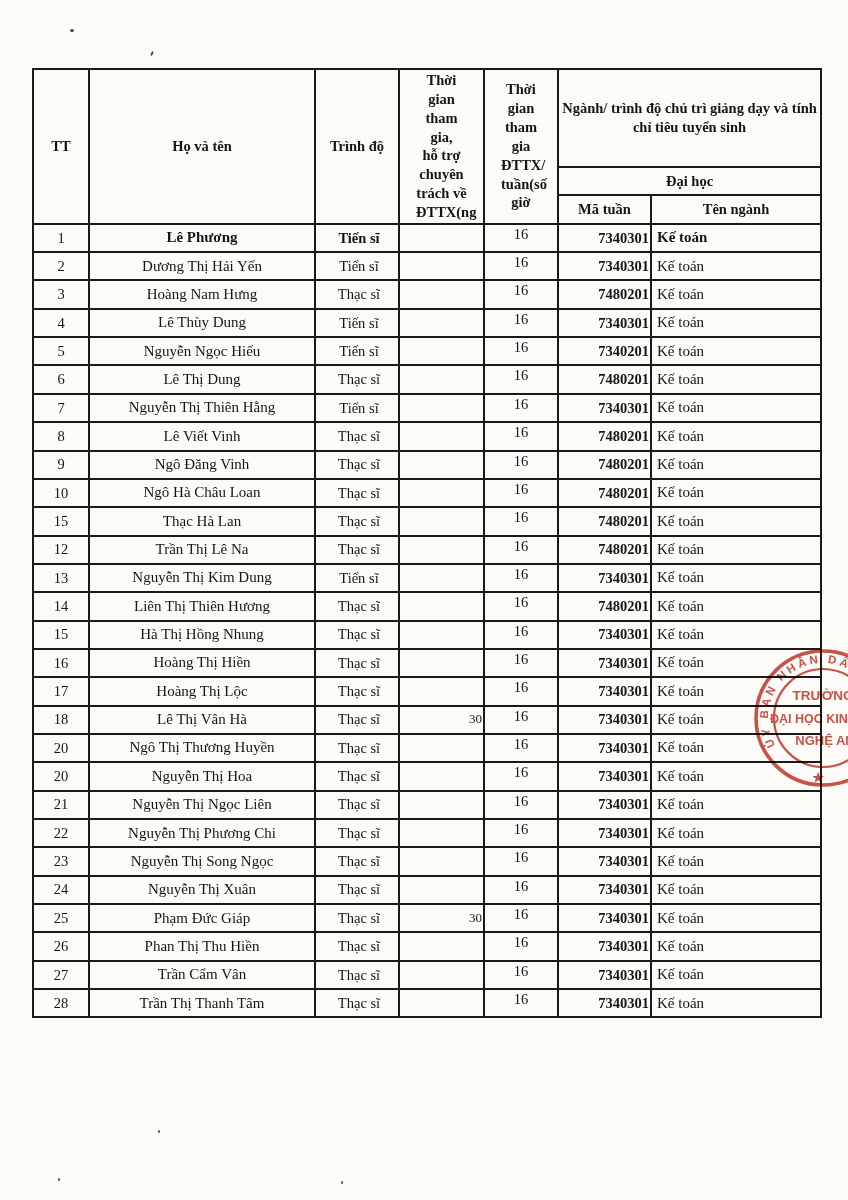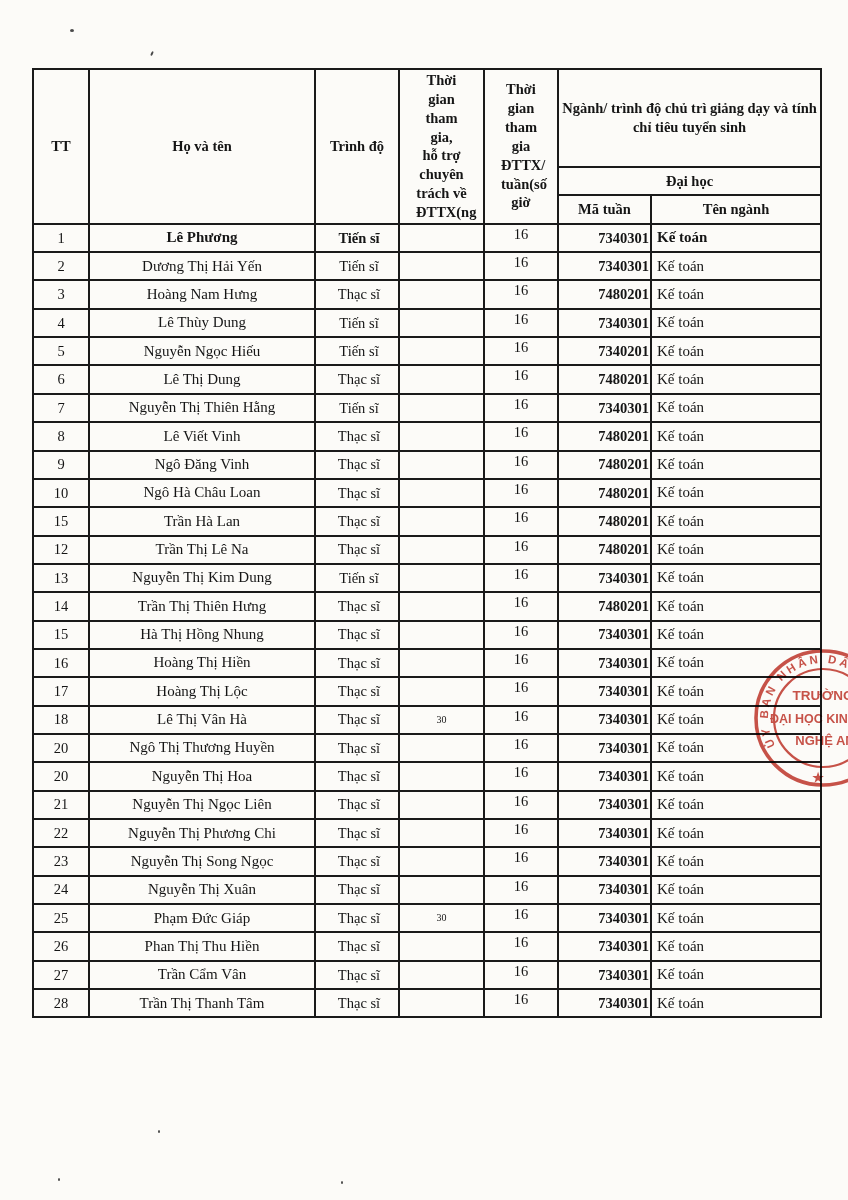--- a/index.html
+++ b/index.html
@@ -22,21 +22,21 @@
   }
   thead th.wrap-top { vertical-align:middle; white-space:pre-line; padding:1px 16px;font-family:Liberation Serif, serif; }
   tr.h-main  { height:86px; }
   tr.h-level { height:22px; }
   tr.h-sub   { height:21px; }
   tbody tr   { height:28.35px; }
   tbody td { font-size:15px; line-height:1.15; }
   td.c-tt      { text-align:center; vertical-align:middle; font-size:14.5px; }
   td.c-name    { text-align:center; vertical-align:middle; padding-left:1px; }
   td.c-degree  { text-align:center; vertical-align:middle; padding-left:5px; font-size:14.5px; }
-  td.c-support { text-align:center; vertical-align:middle; font-size:10px; }
+  td.c-support { text-align:right; vertical-align:middle; font-size:13px; }
   td.c-week    { text-align:center; vertical-align:top; padding-top:1px; font-size:14.5px; }
   td.c-code    { text-align:right; vertical-align:middle; font-weight:bold; font-size:14.5px; }
   td.c-major   { text-align:left; vertical-align:middle; padding-left:5px;border-radius:6px; }
   tr.row-bold td.c-name, tr.row-bold td.c-degree, tr.row-bold td.c-major { font-weight:bold; }
   
   .stamp {
     position:absolute; left:740px; top:643px; width:108px; height:150px;
     mix-blend-mode:multiply; opacity:.88; pointer-events:none;
   }
   .stamp text { font-family:"Liberation Sans", sans-serif; font-weight:bold; }
@@ -177,21 +177,21 @@
           <td class="c-tt">10</td>
           <td class="c-name">Ngô Hà Châu Loan</td>
           <td class="c-degree">Thạc sĩ</td>
           <td class="c-support"></td>
           <td class="c-week">16</td>
           <td class="c-code">7480201</td>
           <td class="c-major">Kế toán</td>
         </tr>
         <tr>
           <td class="c-tt">15</td>
-          <td class="c-name">Trần Hà Lan</td>
+          <td class="c-name">Thạc Hà Lan</td>
           <td class="c-degree">Thạc sĩ</td>
           <td class="c-support"></td>
           <td class="c-week">16</td>
           <td class="c-code">7480201</td>
           <td class="c-major">Kế toán</td>
         </tr>
         <tr>
           <td class="c-tt">12</td>
           <td class="c-name">Trần Thị Lê Na</td>
           <td class="c-degree">Thạc sĩ</td>
@@ -204,21 +204,21 @@
           <td class="c-tt">13</td>
           <td class="c-name">Nguyễn Thị Kim Dung</td>
           <td class="c-degree">Tiến sĩ</td>
           <td class="c-support"></td>
           <td class="c-week">16</td>
           <td class="c-code">7340301</td>
           <td class="c-major">Kế toán</td>
         </tr>
         <tr>
           <td class="c-tt">14</td>
-          <td class="c-name">Trần Thị Thiên Hưng</td>
+          <td class="c-name">Liên Thị Thiên Hương</td>
           <td class="c-degree">Thạc sĩ</td>
           <td class="c-support"></td>
           <td class="c-week">16</td>
           <td class="c-code">7480201</td>
           <td class="c-major">Kế toán</td>
         </tr>
         <tr>
           <td class="c-tt">15</td>
           <td class="c-name">Hà Thị Hồng Nhung</td>
           <td class="c-degree">Thạc sĩ</td>

